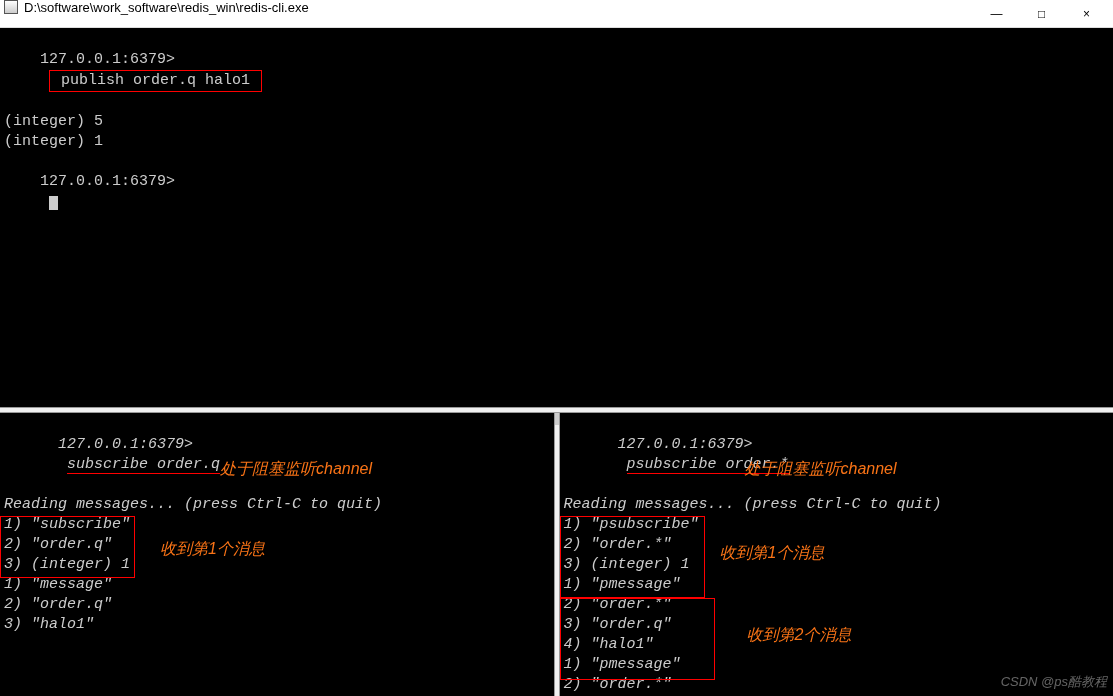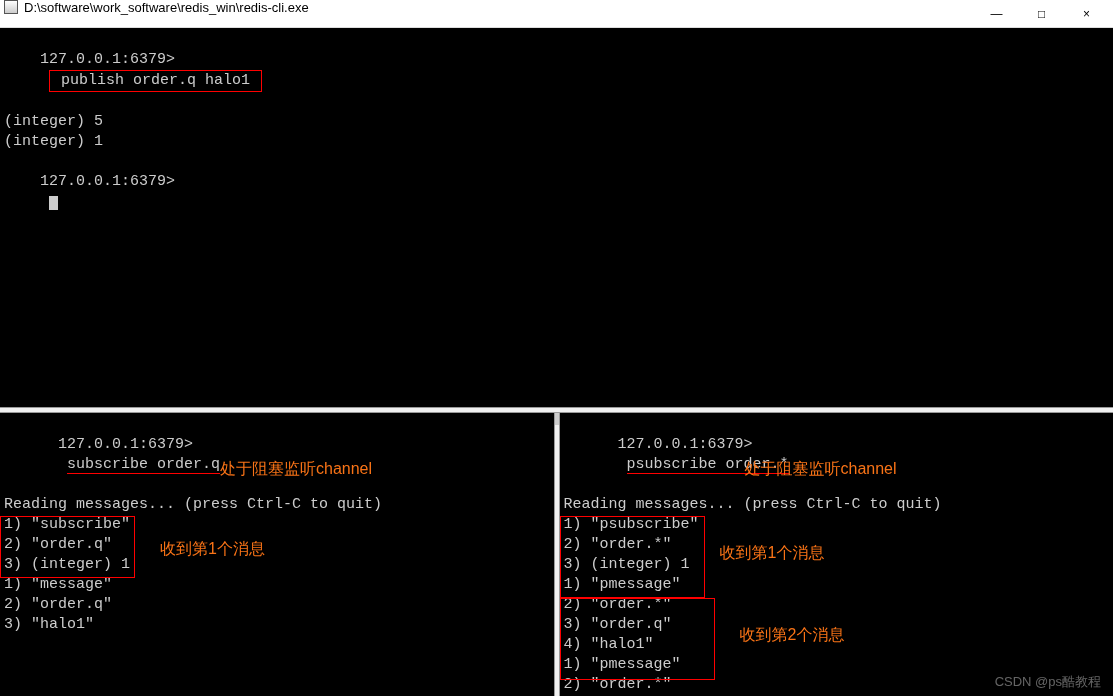--- a/index.html
+++ b/index.html
@@ -50,20 +50,21 @@
     .divider {
       height: 6px;
       background: #f0f0f0;
       border-top: 1px solid #999;
       border-bottom: 1px solid #999;
     }
     .bottom-row {
       display: flex;
       height: 283px;
       background: #000;
+      font-style: italic;
     }
     .term-bl, .term-br {
       flex: 1;
       position: relative;
       background: #000;
       color: #ccc;
       padding: 2px 4px;
       line-height: 20px;
     }
     .vsplitter {
@@ -100,21 +101,21 @@
       font-size: 16px;
       white-space: nowrap;
     }
     .msgbox {
       position: absolute;
       border: 1px solid #f00;
       pointer-events: none;
     }
     .watermark {
       position: absolute;
-      right: 12px;
+      right: 6px;
       bottom: 4px;
       color: rgba(200,200,200,0.5);
       font-family: "Microsoft YaHei", sans-serif;
       font-size: 13px;
     }
     .line { white-space: pre; }
   </style>
 </head>
 <body>
 
@@ -181,17 +182,17 @@
     <div class="line">4) "halo1"</div>
     <div class="line">1) "pmessage"</div>
     <div class="line">2) "order.*"</div>
     <div class="line">3) "order.q1"</div>
 
     <div class="msgbox" style="left:0px; top:103px; width:145px; height:82px;"></div>
     <div class="msgbox" style="left:0px; top:185px; width:155px; height:82px;"></div>
 
     <div class="annot" style="left:185px; top:46px;">处于阻塞监听channel</div>
     <div class="annot" style="left:160px; top:130px;">收到第1个消息</div>
-    <div class="annot" style="left:153px; top:212px;padding-left:27px;">收到第2个消息</div>
+    <div class="annot" style="left:160px; top:212px;padding-left:27px;">收到第2个消息</div>
 
     <div class="watermark">CSDN @ps酷教程</div>
   </div>
 </div>
 
 </body></html>

